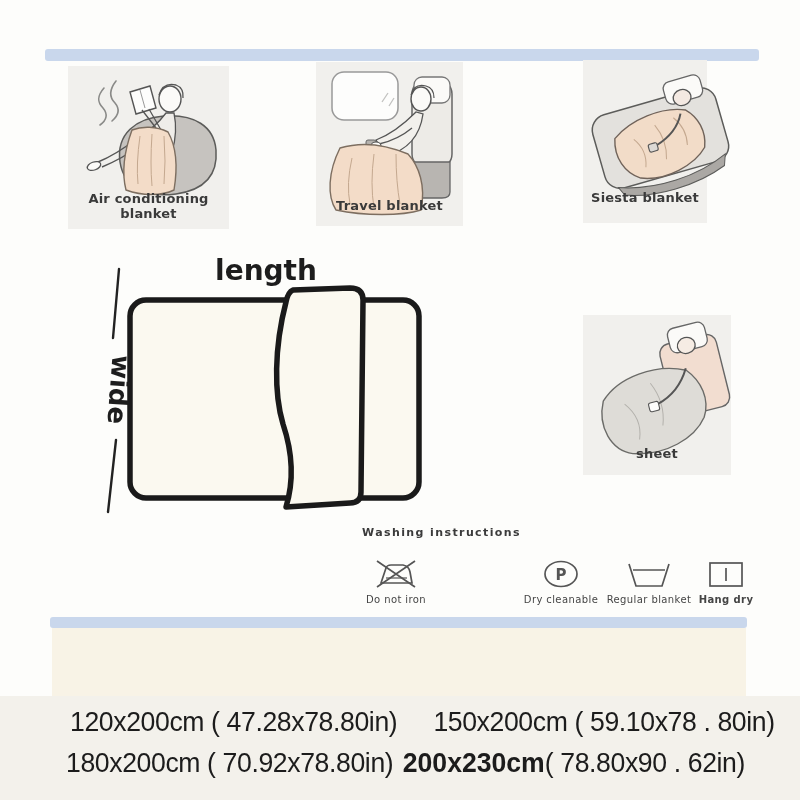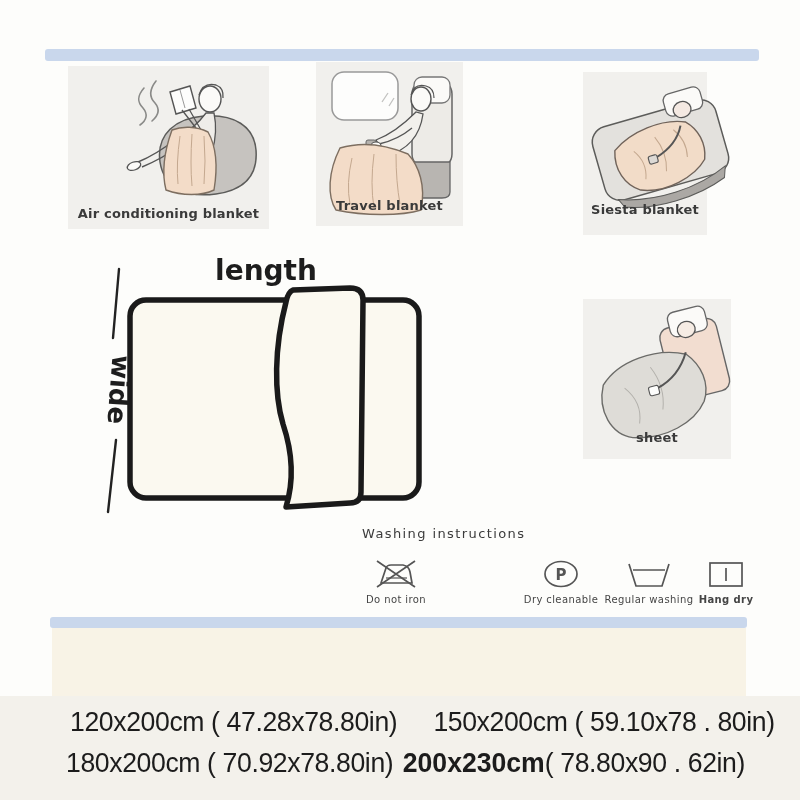--- a/index.html
+++ b/index.html
@@ -14,35 +14,35 @@
   #strip-bottom{left:50px;top:617px;width:697px;height:11px;}
   #cream-band{left:52px;top:628px;width:694px;height:72px;background:#f8f3e6;}
   #bottom-area{left:0;top:696px;width:800px;height:104px;background:#f3f1eb;}
 
   .panel{background:#f1f0ed;}
   .panel svg{display:block;}
   .panel-label{
     position:absolute;left:0;right:0;text-align:center;
     font-size:13px;font-weight:700;color:#3a3a3a;letter-spacing:.2px;
   }
-  #panel-air{left:68px;top:66px;width:161px;height:163px;padding-left:40px;}
+  #panel-air{left:68px;top:66px;width:161px;height:163px;}
   #panel-air .panel-label{bottom:8px;}
   #panel-travel{left:316px;top:62px;width:147px;height:164px;}
   #panel-travel .panel-label{bottom:13px;}
-  #panel-siesta{left:583px;top:60px;width:124px;height:163px;margin-top:12px;}
+  #panel-siesta{left:583px;top:60px;width:124px;height:163px;}
   #panel-siesta .panel-label{bottom:18px;}
-  #panel-sheet{left:583px;top:299px;width:148px;height:160px;}
+  #panel-sheet{left:583px;top:315px;width:148px;height:160px;}
   #panel-sheet .panel-label{bottom:14px;font-weight:600;}
 
   #size-diagram{left:80px;top:246px;width:368px;height:276px;text-decoration:underline;}
 
   #washing{left:350px;top:524px;width:420px;height:86px;}
   #washing-title{
     position:absolute;left:12px;top:2px;
-    font-size:13px;font-weight:400;color:#3b3b3b;letter-spacing:1.4px;
+    font-size:11px;font-weight:700;color:#3b3b3b;letter-spacing:1.4px;
   }
   .wash-item{position:absolute;top:34px;text-align:center;}
   .wash-item svg{display:block;margin:0 auto;}
   .wash-label{
     margin-top:4px;font-size:10px;color:#454545;letter-spacing:.4px;
     white-space:nowrap;
   }
   #wash-1{left:7px;width:78px;}
   #wash-2{left:83px;width:84px;}
   #wash-3{left:169px;width:84px;}
@@ -171,21 +171,21 @@
       <text x="22" y="21.5" text-anchor="middle" font-size="15" font-weight="600" fill="#555">P</text>
     </svg>
     <div class="wash-label">Dry cleanable</div>
   </div>
 
   <div class="wash-item" id="wash-4">
     <svg width="48" height="32" viewBox="0 0 48 32">
       <path d="M4,6 L11,28 H37 L44,6" fill="none" stroke="#555" stroke-width="1.7"></path>
       <path d="M8,12 H40" stroke="#555" stroke-width="1.5"></path>
     </svg>
-    <div class="wash-label">Regular washing</div>
+    <div class="wash-label">Regular blanket</div>
   </div>
 
   <div class="wash-item" id="wash-5">
     <svg width="44" height="32" viewBox="0 0 44 32">
       <rect x="6" y="5" width="32" height="23" fill="none" stroke="#555" stroke-width="1.7"></rect>
       <path d="M22,10 V23" stroke="#555" stroke-width="1.7"></path>
     </svg>
     <div class="wash-label">Hang dry</div>
   </div>
 </div>

